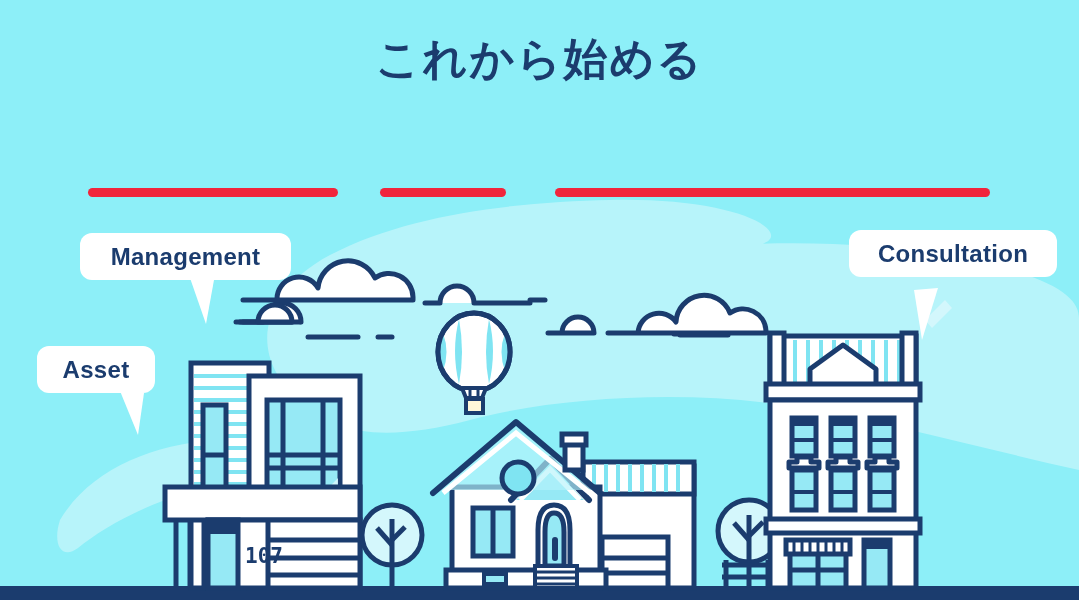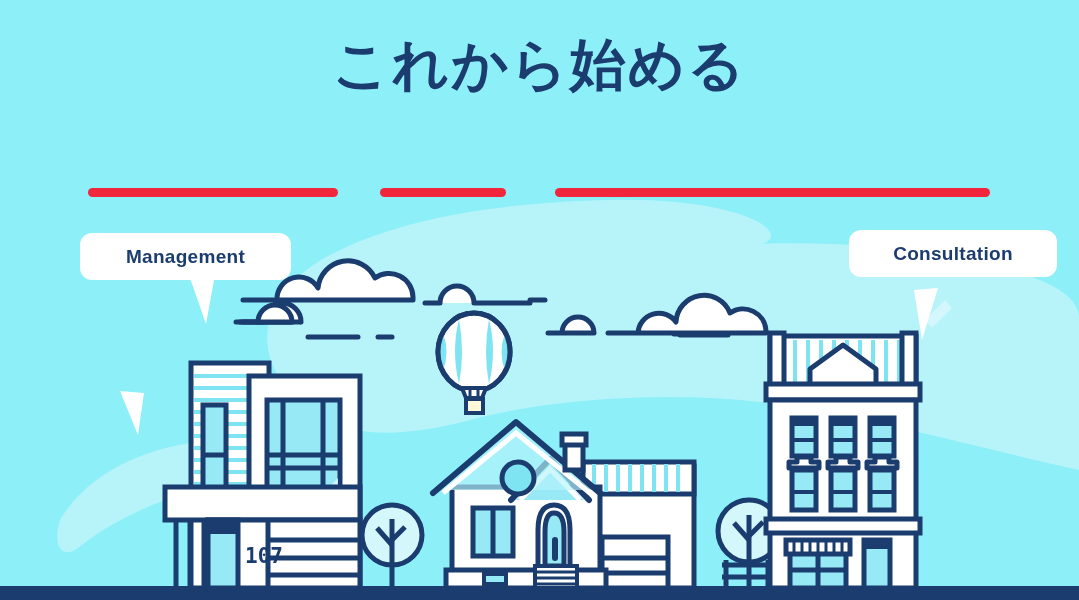--- a/index.html
+++ b/index.html
@@ -14,21 +14,21 @@
   
   #bg-art { position:absolute; inset:0; }
 
   
   .head-wrap{
     position:absolute; left:0; top:0; width:1079px;
     text-align:center; z-index:6;
   }
   .kicker{
     margin-top:36px;
-    font-size:56px;
+    font-size:44px;
     line-height:1.05;
     font-weight:bold;
     color:#1b3c6e;
     letter-spacing:2px;
     font-family:"DejaVu Sans","Liberation Sans",sans-serif;
   }
   .headline{
     margin-top:10px;
     font-size:62px;
     line-height:1.0;
@@ -43,21 +43,21 @@
 
   .underlines{ position:absolute; left:0; top:188px; width:1079px; height:12px; z-index:5;}
   .ul{ position:absolute; height:9px; border-radius:5px; background:#f1253c; }
 
   
   .bubble{
     position:absolute;
     background:#ffffff;
     color:#1b3c6e;
     border-radius:12px;
-    font-size:19px;
+    font-size:24px;
     font-weight:bold;
     letter-spacing:.3px;
     display:flex; align-items:center; justify-content:center;
     z-index:7;
   }
 
   #bubble-management{ left:80px; top:233px; width:211px; height:47px; }
   #bubble-asset{ left:37px; top:346px; width:118px; height:47px; }
   #bubble-consultation{ left:849px; top:230px; width:208px; height:47px; }
 </style>
@@ -350,20 +350,23 @@
     <div class="ul" style="left:555px;width:435px"></div>
   </div>
 
   <div class="bubble" id="bubble-management">
     <span>Management</span>
   </div>
   <svg style="position:absolute;left:188px;top:276px;z-index:7" width="40" height="50" viewBox="0 0 40 50">
     <path d="M 2 2 L 26 4 L 18 48 Z" fill="#ffffff"></path>
   </svg>
 
+  <div class="bubble" id="bubble-asset">
+    <span>Asset</span>
+  </div>
   <svg style="position:absolute;left:118px;top:389px;z-index:7" width="40" height="50" viewBox="0 0 40 50">
     <path d="M 2 2 L 26 4 L 20 46 Z" fill="#ffffff"></path>
   </svg>
 
   <div class="bubble" id="bubble-consultation">
     <span>Consultation</span>
   </div>
   <svg style="position:absolute;left:908px;top:286px;z-index:7" width="40" height="58" viewBox="0 0 40 58">
     <path d="M 30 2 L 6 4 L 14 54 Z" fill="#ffffff"></path>
   </svg>

